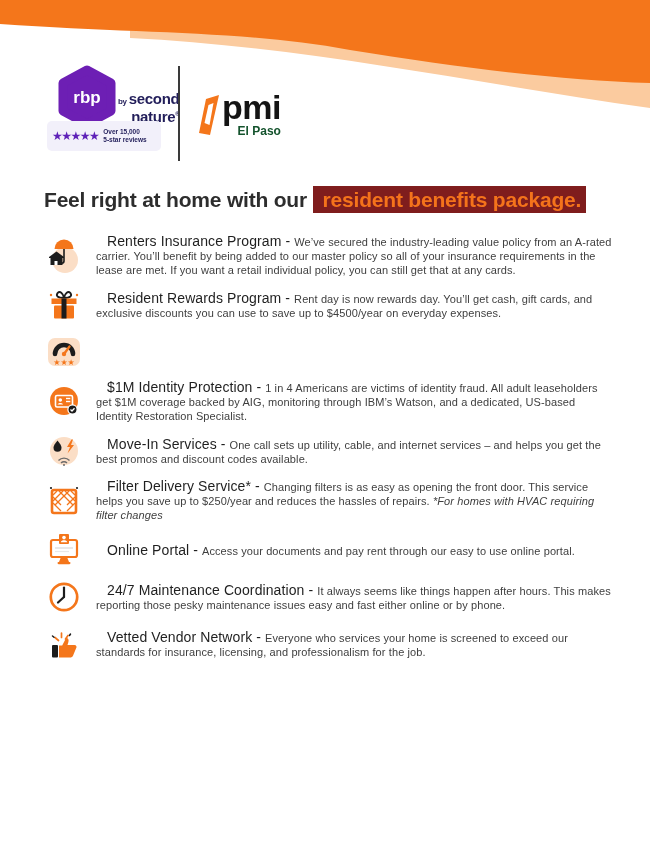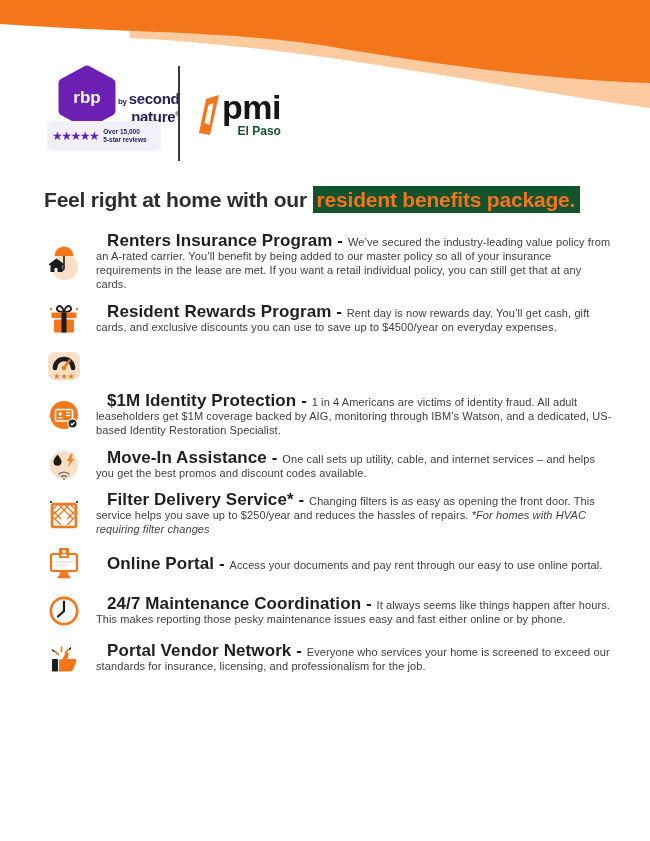--- a/index.html
+++ b/index.html
@@ -18,28 +18,28 @@
   .stars{color:#5E21B8;font-size:12px;letter-spacing:-1.5px;line-height:12px;}
   .reviews-text{font-size:6.5px;color:#221E5A;line-height:8px;font-weight:600;}
   .divider{position:absolute;top:66px;left:178px;width:1.5px;height:95px;background:#3a3a3a;}
   .pmi{position:absolute;top:93px;left:196px;display:flex;align-items:flex-start;}
   .pmi-name{font-size:34px;font-weight:800;color:#141414;line-height:28px;letter-spacing:-0.5px;}
   .pmi-loc{font-size:12px;color:#14532d;font-weight:700;margin:3px 0 0 12px;text-align:right;}
   
   .header-area{position:relative;height:178px;}
   .heading{margin:8px 0 0 0;padding:0 44px;font-size:21px;font-weight:700;color:#2d2d2d;
            letter-spacing:-0.2px;line-height:28px;}
-  .heading .hl{color:#F4731B;background:#14532d;font-weight:800;padding:2px 5px 2px 4px;}
+  .heading .hl{color:#F4731B;background:#7f1d1d;font-weight:800;padding:2px 5px 2px 10px;}
   
   .benefits{padding:20px 38px 0 45px;}
   .benefit{display:flex;align-items:center;margin-bottom:9px;gap:13px;}
   .bicon{width:38px;height:38px;flex:0 0 38px;}
   .bicon svg{display:block;}
   .btext{margin:0;font-size:11px;line-height:14px;color:#3E3E3E;letter-spacing:0.1px;}
-  .btitle{color:#1f1f1f;font-weight:700;font-size:17px;padding-left:11px;}
+  .btitle{color:#1f1f1f;font-weight:400;font-size:14px;padding-left:11px;}
   .bnote{font-style:italic;}
   
   .learn-more{margin-top:60px;text-align:center;font-size:12px;color:#333;font-weight:600;}
   .learn-more .link{color:#F4761B;font-weight:800;}
   .fine-print{position:absolute;left:45px;right:42px;top:810px;display:flex;
               justify-content:space-between;gap:30px;font-size:6.3px;color:#3c3c3c;}
   .fine-print .code{white-space:nowrap;}
 </style>
 </head>
 <body>
@@ -151,21 +151,21 @@
       <span class="bicon">
           <svg width="38" height="38" viewBox="0 0 38 38">
     <circle cx="19" cy="19" r="14" fill="#FBDEC6"></circle>
     <path d="M12.5 8.5c2.6 3.2 4 5.2 4 7.2a4 4 0 0 1-8 0c0-2 1.4-4 4-7.2z" fill="#1c1c1c"></path>
     <path d="M26.5 7.5l-4.5 7.5h3l-2.5 6.5 6.5-8.5h-3l2-5.5z" fill="#F4761B"></path>
     <path d="M13.5 28.5a7.5 7.5 0 0 1 11 0" stroke="#6b6b6b" stroke-width="1.4" fill="none"></path>
     <path d="M16 31a4.2 4.2 0 0 1 6 0" stroke="#6b6b6b" stroke-width="1.4" fill="none"></path>
     <circle cx="19" cy="33" r="1" fill="#6b6b6b"></circle>
   </svg>
         </span>
-      <p class="btext"><strong class="btitle">Move-In Assistance - </strong><span class="bdesc">One call sets up utility, cable, and internet services – and helps you get the best promos and discount codes available.</span></p>
+      <p class="btext"><strong class="btitle">Move-In Services - </strong><span class="bdesc">One call sets up utility, cable, and internet services – and helps you get the best promos and discount codes available.</span></p>
     </div>
 
     <div class="benefit">
       <span class="bicon">
           <svg width="38" height="38" viewBox="0 0 38 38">
     <circle cx="6" cy="6" r="1.1" fill="#1c1c1c"></circle>
             <circle cx="32" cy="6" r="1.1" fill="#1c1c1c"></circle>
     <rect x="7" y="8" width="24" height="23" rx="2" fill="none" stroke="#F4761B" stroke-width="2.6"></rect>
     <path d="M8 15l8 8 M14 9l14 14 M20 9l10 10 M8 21l8 8 M26 9l4 4" stroke="#F4761B" stroke-width="1.3"></path>
     <path d="M30 15l-8 8 M24 9l-14 14 M18 9l-10 10 M30 21l-8 8 M12 9l-4 4" stroke="#F4761B" stroke-width="1.3"></path>
@@ -203,21 +203,21 @@
 
     <div class="benefit">
       <span class="bicon">
           <svg width="38" height="38" viewBox="0 0 38 38">
     <path d="M10 12.5l3.5 3 M16.5 8v4.5 M23 10.5l-2.5 3.5" stroke="#F4761B" stroke-width="1.7" stroke-linecap="round"></path>
     <path d="M7.5 11l1.5 1.3 M25.5 9l-1 1.5" stroke="#1c1c1c" stroke-width="1.5" stroke-linecap="round"></path>
     <rect x="7" y="20" width="6" height="12.5" rx="1" fill="#1c1c1c"></rect>
     <path d="M14 20.5h3.2l4-7.8c2.2.4 2.8 2 2.2 4.2l-.9 3h6.8c2.2 0 2.8 2 1.8 3.4l-3 7.2c-.6 1.5-1.6 2-3.2 2H14z" fill="#F4761B"></path>
   </svg>
         </span>
-      <p class="btext"><strong class="btitle">Portal Vendor Network - </strong><span class="bdesc">Everyone who services your home is screened to exceed our standards for insurance, licensing, and professionalism for the job.</span></p>
+      <p class="btext"><strong class="btitle">Vetted Vendor Network - </strong><span class="bdesc">Everyone who services your home is screened to exceed our standards for insurance, licensing, and professionalism for the job.</span></p>
     </div>
 
   </div>
 
   <div class="learn-more">
     <span>Paso more at </span><span class="link">secondnature.com/residents</span>
   </div>
 
   <div class="fine-print">
     <span>For questions or claims related to your Renters Insurance Program, please contact claims@secondnature.com. Second Nature Insurance Services, LLC (NPN 20224621)</span>

